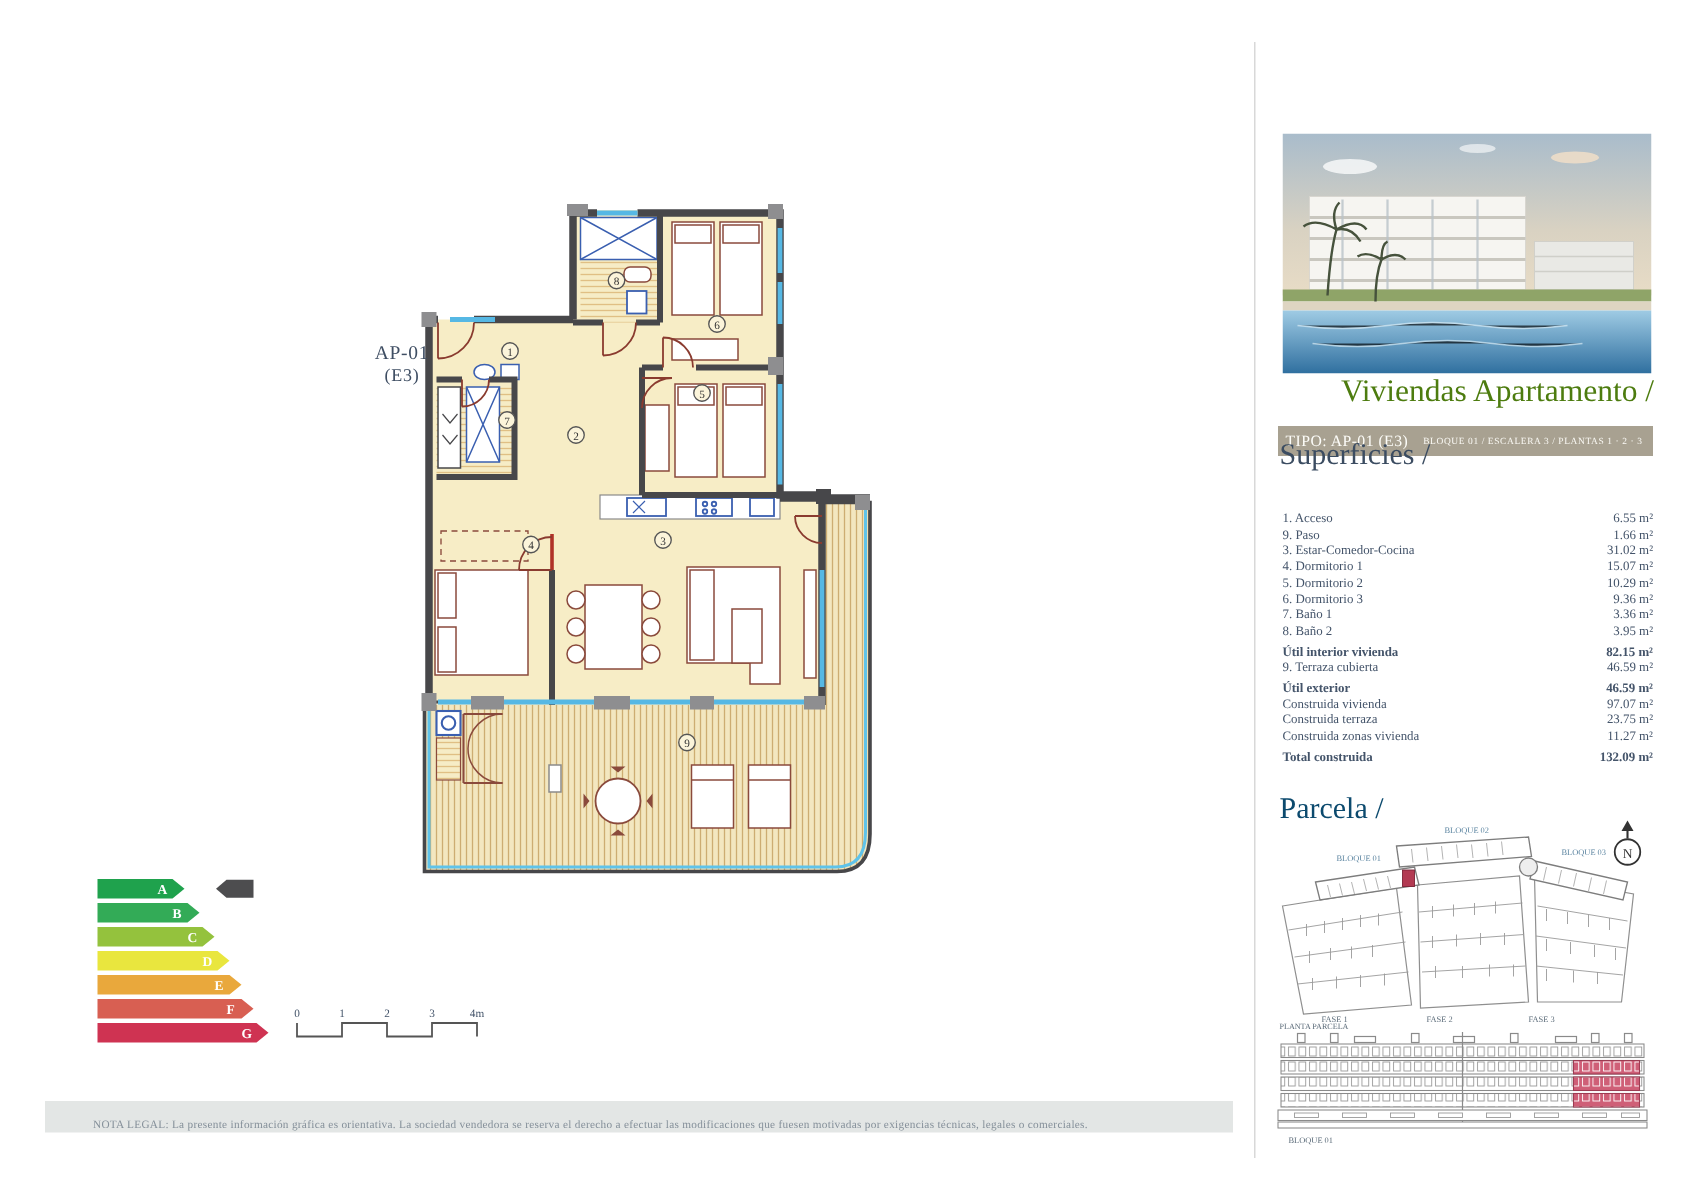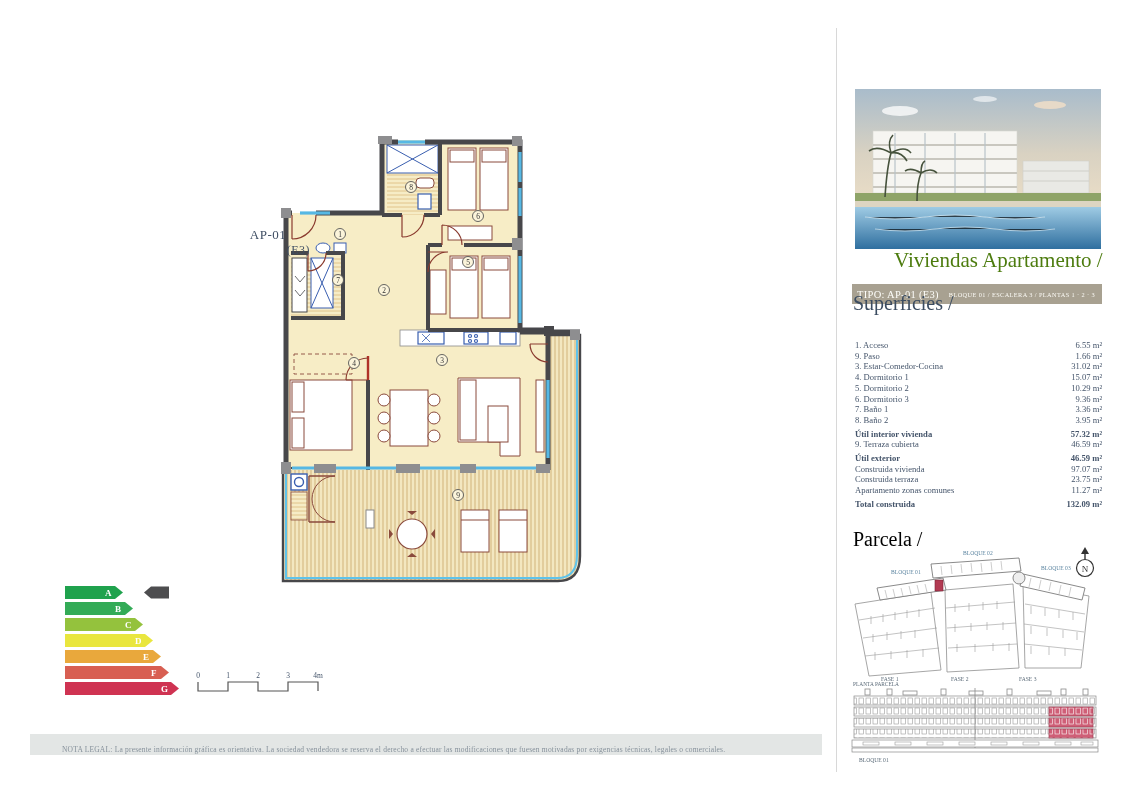--- a/index.html
+++ b/index.html
@@ -3,41 +3,41 @@
 <meta charset="utf-8">
 <style>
   html,body{margin:0;padding:0;background:#fff;}
   .page{position:relative;width:1133px;height:800px;background:#ffffff;overflow:hidden;
         font-family:"Liberation Serif","DejaVu Serif",serif;color:#44546a;}
   .abs{position:absolute;}
   .divider{left:836px;top:28px;width:1px;height:744px;background:#d8d8d8;}
 
   
   .unit-label{left:226px;top:227px;width:84px;text-align:center;font-size:13px;letter-spacing:.5px;color:#3f4e63;}
-  .unit-label .sub{font-size:12px;text-align:right;}
+  .unit-label .sub{font-size:12px;}
 
   
   .note{left:630px;top:565px;width:196px;font-size:11.5px;line-height:14.6px;
         text-align:justify;color:#3f4e63;letter-spacing:.3px;}
 
   
   .legal{left:30px;top:734px;width:792px;height:21px;background:#e3e6e5;}
   .legal span{position:absolute;left:32px;top:11px;font-size:7.5px;color:#85909a;letter-spacing:.2px;}
 
   
   .hero{left:855px;top:89px;width:246px;height:160px;}
   .panel-title{left:855px;top:248px;width:250px;font-size:21px;color:#4d7c0f;margin-left:39px;}
   .type-band{left:852px;top:284px;width:250px;height:20px;background:#a8a191;display:flex;align-items:center;}
   .type-band .t1{font-size:10.5px;color:#fdfdf9;margin-left:5px;letter-spacing:.3px;white-space:nowrap;}
   .type-band .t2{font-size:6.3px;color:#fbfaf5;margin-left:10px;letter-spacing:.4px;white-space:nowrap;}
   .sup-title{left:853px;top:292px;font-size:20px;color:#3b4c61;}
   .sup-table{left:855px;top:340px;width:247px;}
   .sup-row{display:flex;justify-content:space-between;font-size:8.6px;line-height:10.7px;color:#44546a;}
   .sup-gap{margin-top:3px;font-weight:bold;}
-  .parcela-title{left:853px;top:528px;font-size:20px;color:#000000;}
+  .parcela-title{left:853px;top:528px;font-size:20px;color:#0c4a6e;}
   .siteplan{left:851px;top:546px;width:256px;height:140px;}
   .elevation{left:851px;top:686px;width:252px;height:80px;}
 
   svg text{font-family:"Liberation Serif","DejaVu Serif",serif;}
 </style>
 </head>
 <body>
 
 <div class="page">
 
@@ -364,40 +364,40 @@
       <div class="sup-row">
         <span>7. Baño 1</span>
         <span>3.36 m²</span>
       </div>
       <div class="sup-row">
         <span>8. Baño 2</span>
         <span>3.95 m²</span>
       </div>
       <div class="sup-row sup-gap">
         <span>Útil interior vivienda</span>
-        <span>57.32 m²</span>
+        <span>82.15 m²</span>
       </div>
       <div class="sup-row">
         <span>9. Terraza cubierta</span>
         <span>46.59 m²</span>
       </div>
       <div class="sup-row sup-gap">
         <span>Útil exterior</span>
         <span>46.59 m²</span>
       </div>
       <div class="sup-row">
         <span>Construida vivienda</span>
         <span>97.07 m²</span>
       </div>
       <div class="sup-row">
         <span>Construida terraza</span>
         <span>23.75 m²</span>
       </div>
       <div class="sup-row">
-        <span>Apartamento zonas comunes</span>
+        <span>Construida zonas vivienda</span>
         <span>11.27 m²</span>
       </div>
       <div class="sup-row sup-gap">
         <span>Total construida</span>
         <span>132.09 m²</span>
       </div>
     </div>
 
   <div class="abs parcela-title">Parcela /</div>
 

